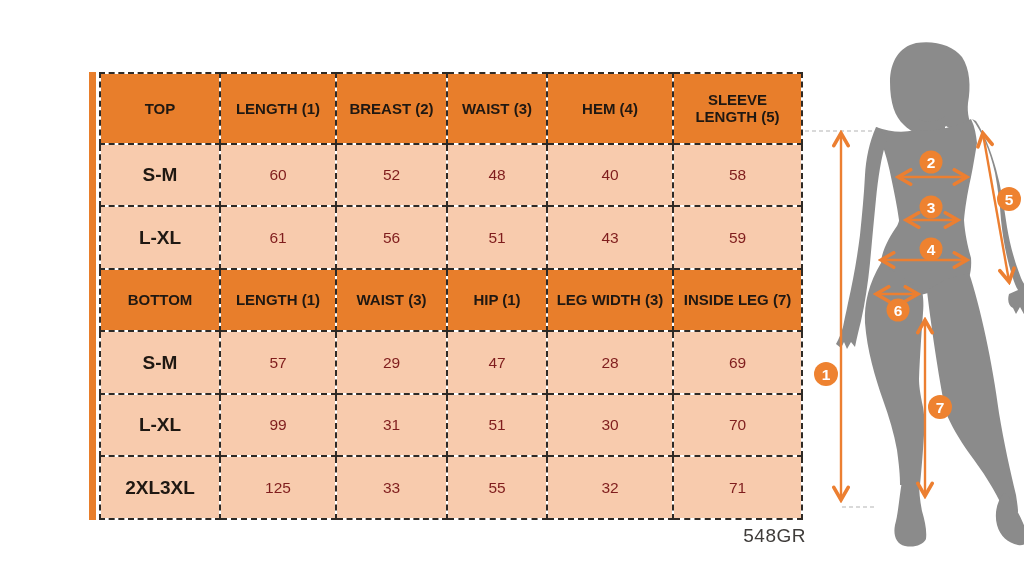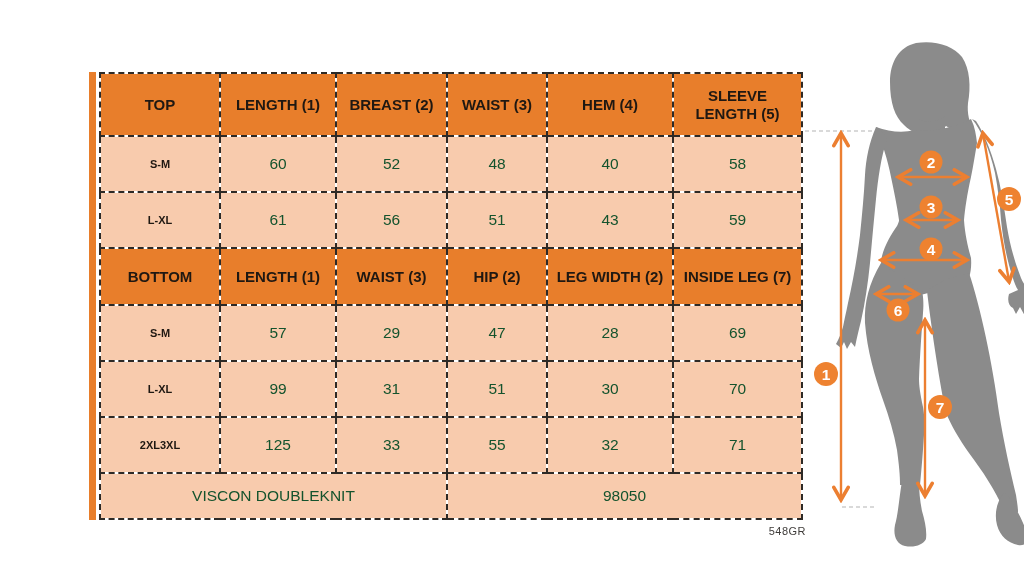--- a/index.html
+++ b/index.html
@@ -13,30 +13,30 @@
   }
   table.size-table{
     position:absolute;left:55px;top:72px;width:702px;height:448px;
     border-collapse:collapse;table-layout:fixed;
   }
   table.size-table td{
     border:2px dashed #2e2a26;text-align:center;vertical-align:middle;
     padding:0 2px;overflow:hidden;
   }
   td.hd{background:#E87E2B;font-weight:bold;font-size:15px;color:#1f1812;line-height:1.15;}
-  td.val{background:#F8CBAD;font-size:15.5px;color:#14532d;}
-  td.size{background:#F8CBAD;font-weight:bold;font-size:11px;color:#1f1812;}
+  td.val{background:#F8CBAD;font-size:15.5px;color:#7f1d1d;}
+  td.size{background:#F8CBAD;font-weight:bold;font-size:19px;color:#1f1812;}
   tr.r-h1{height:52px;}
   tr.r-d{height:46px;}
   tr.r-h2{height:46px;}
   tr.r-f1{height:38px;}
   tr.r-f2{height:38px;}
   .code-label{
     position:absolute;left:690px;top:525px;width:72px;text-align:right;
-    font-size:11px;color:#3f3c3a;letter-spacing:0.5px;
+    font-size:19px;color:#3f3c3a;letter-spacing:0.5px;
   }
   .figure-svg{position:absolute;left:755px;top:15px;}
   .sil{fill:#8B8B8B;}
   .arrow{stroke:#EC7F31;stroke-width:2.4;fill:none;}
   .guide{stroke:#b4b4b4;stroke-width:1.2;stroke-dasharray:4 3;fill:none;}
   .mcirc{fill:#EE8230;}
   .mnum{fill:#ffffff;font-family:"Liberation Sans",sans-serif;font-weight:bold;font-size:15.5px;text-anchor:middle;}
 </style>
 </head>
 <body>
@@ -76,22 +76,22 @@
           <td class="val">61</td>
           <td class="val">56</td>
           <td class="val">51</td>
           <td class="val">43</td>
           <td class="val">59</td>
         </tr>
         <tr class="r-h2">
           <td class="hd">BOTTOM</td>
           <td class="hd">LENGTH (1)</td>
           <td class="hd">WAIST (3)</td>
-          <td class="hd">HIP (2)</td>
-          <td class="hd">LEG WIDTH (2)</td>
+          <td class="hd">HIP (1)</td>
+          <td class="hd">LEG WIDTH (3)</td>
           <td class="hd">INSIDE LEG (7)</td>
         </tr>
         <tr class="r-d">
           <td class="size">S-M</td>
           <td class="val">57</td>
           <td class="val">29</td>
           <td class="val">47</td>
           <td class="val">28</td>
           <td class="val">69</td>
         </tr>
@@ -103,24 +103,20 @@
           <td class="val">30</td>
           <td class="val">70</td>
         </tr>
         <tr class="r-d">
           <td class="size">2XL3XL</td>
           <td class="val">125</td>
           <td class="val">33</td>
           <td class="val">55</td>
           <td class="val">32</td>
           <td class="val">71</td>
-        </tr>
-        <tr class="r-f2">
-          <td class="val" colspan="3">VISCON DOUBLEKNIT</td>
-          <td class="val" colspan="3">98050</td>
         </tr>
       </tbody>
   </table>
 
   <div class="code-label">548GR</div>
 
   <svg class="figure-svg" width="269" height="552" viewBox="0 0 269 552" xmlns="http://www.w3.org/2000/svg">
     <defs>
       <marker id="ah" viewBox="0 0 10 10" refX="8" refY="5" markerWidth="7.5" markerHeight="7.5" orient="auto-start-reverse">
         <path d="M1.5,1 L8.5,5 L1.5,9" fill="none" stroke="#EC7F31" stroke-width="2" stroke-linecap="round"></path>

